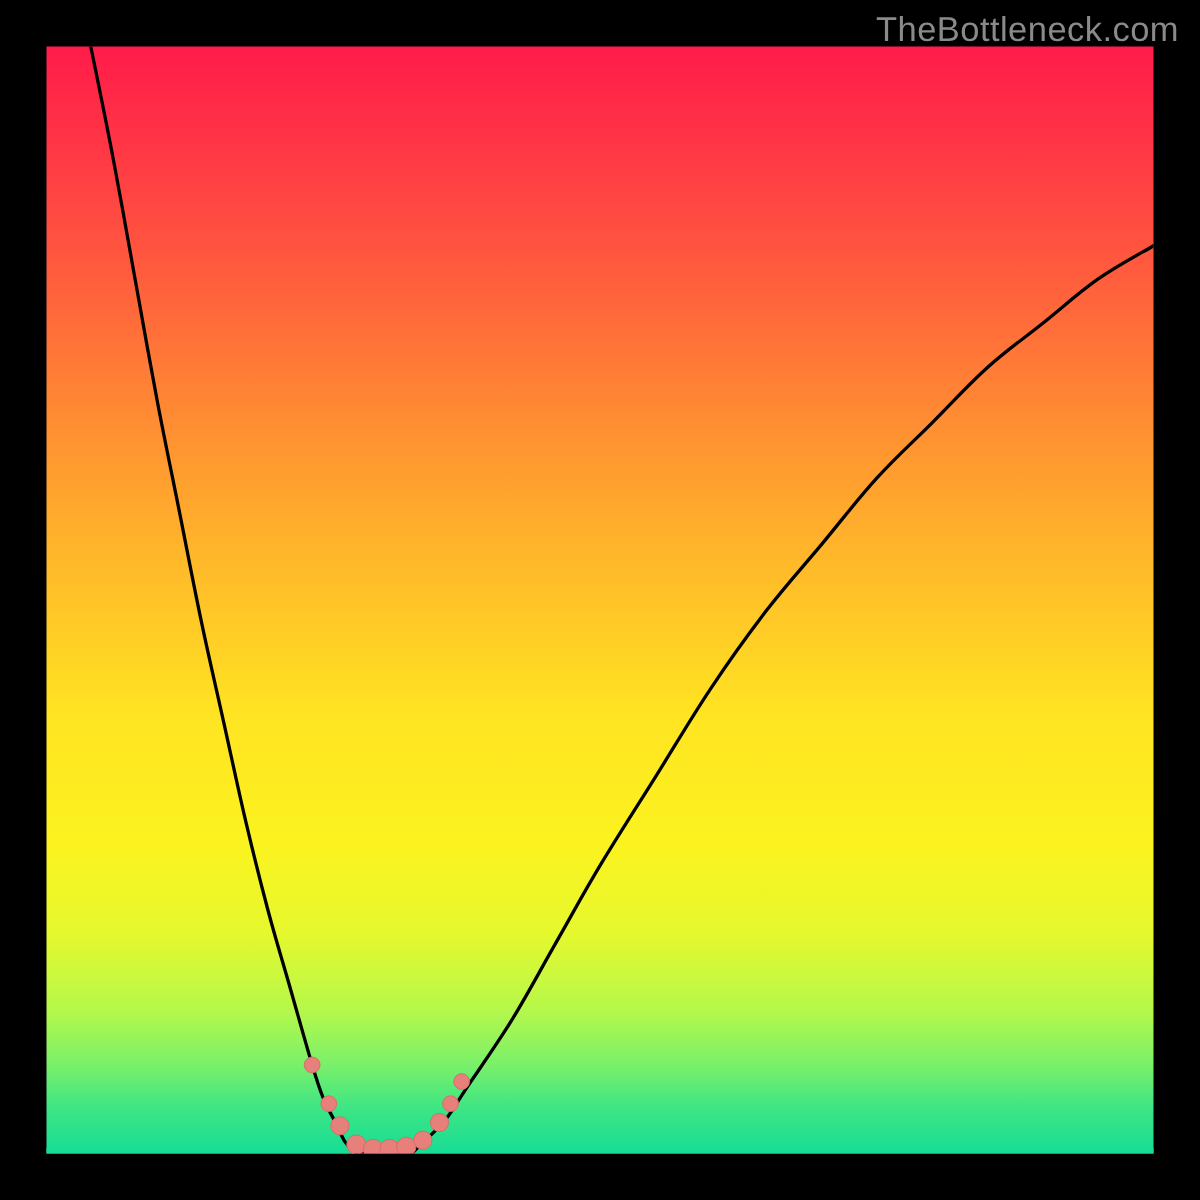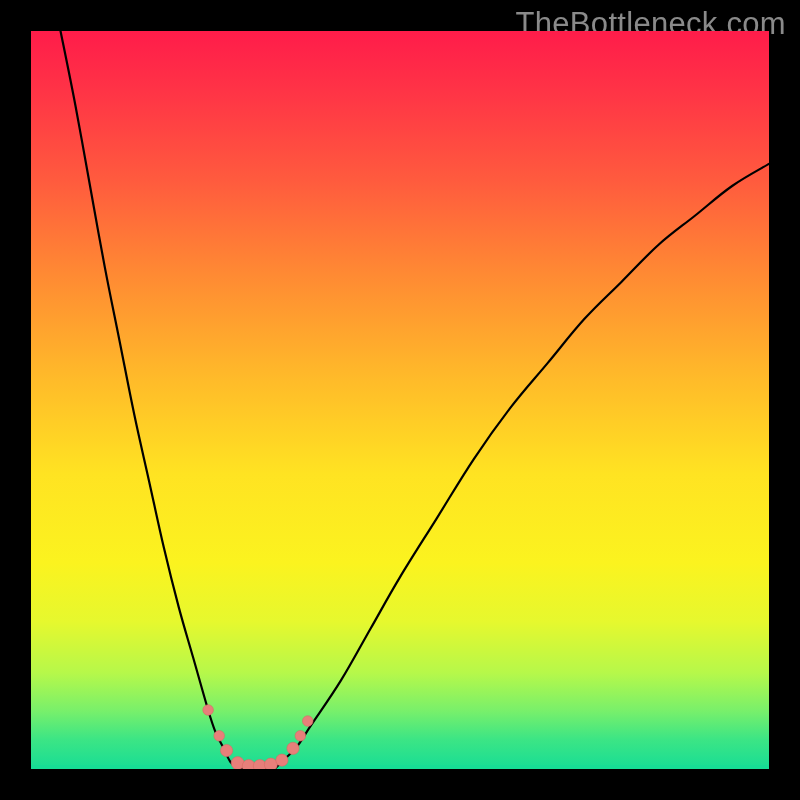--- a/index.html
+++ b/index.html
@@ -37,21 +37,21 @@
       #7af06a 92%,
       #3ce585 96%,
       #17dd95 100%
     );
   }
   .watermark {
     position: absolute;
     top: 6px;
     right: 14px;
     color: #8a8a8a;
-    font-size: 31px;
+    font-size: 23px;
     letter-spacing: 0.3px;
     font-weight: 400;
     user-select: none;
   }
   svg.curves {
     position: absolute;
     left: 0;
     top: 0;
     width: 738px;
     height: 738px;

